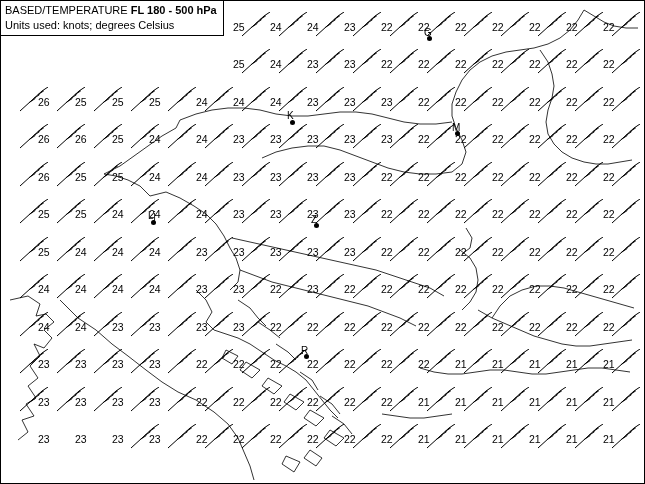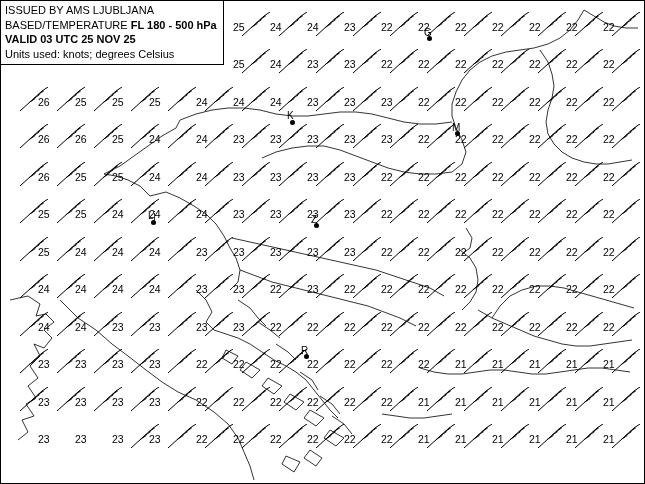--- a/index.html
+++ b/index.html
@@ -65,23 +65,21 @@
       <path d="M540,50 L548,62 L552,74 L554,86 L552,98 L548,110 L546,122 L548,134 L554,144 L562,152 L572,158 L584,162 L596,164 L608,164 L620,162 L632,160"></path>
       <path d="M584,10 L594,16 L604,22 L614,26 L626,28 L638,28"></path>
       <path d="M420,368 L434,372 L448,374 L462,374 L476,372 L490,370 L504,370 L518,372 L532,374 L546,374 L560,372 L574,370 L588,368 L602,368 L616,370 L630,372"></path>
       <path d="M382,414 L396,416 L410,418 L424,418 L438,416 L452,414"></path>
     </g>
   </svg>
 
   <div id="frame"></div>
 
   <div class="legend">
-    <div>ISSUED BY AMS LJUBLJANA</div>
     <div><span>BASED/TEMPERATURE </span><span class="bold">FL 180 - 500 hPa</span></div>
-    <div class="bold">VALID 03 UTC 25 NOV 25</div>
     <div>Units used: knots; degrees Celsius</div>
   </div>
 
 
   <div id="dynamic-layer">
       <div class="tempnum" style="left: 233px; top: 21px;">25</div>
       <div class="tempnum" style="left: 270px; top: 21px;">24</div>
       <div class="tempnum" style="left: 307px; top: 21px;">24</div>
       <div class="tempnum" style="left: 344px; top: 21px;">23</div>
       <div class="tempnum" style="left: 381px; top: 21px;">22</div>

